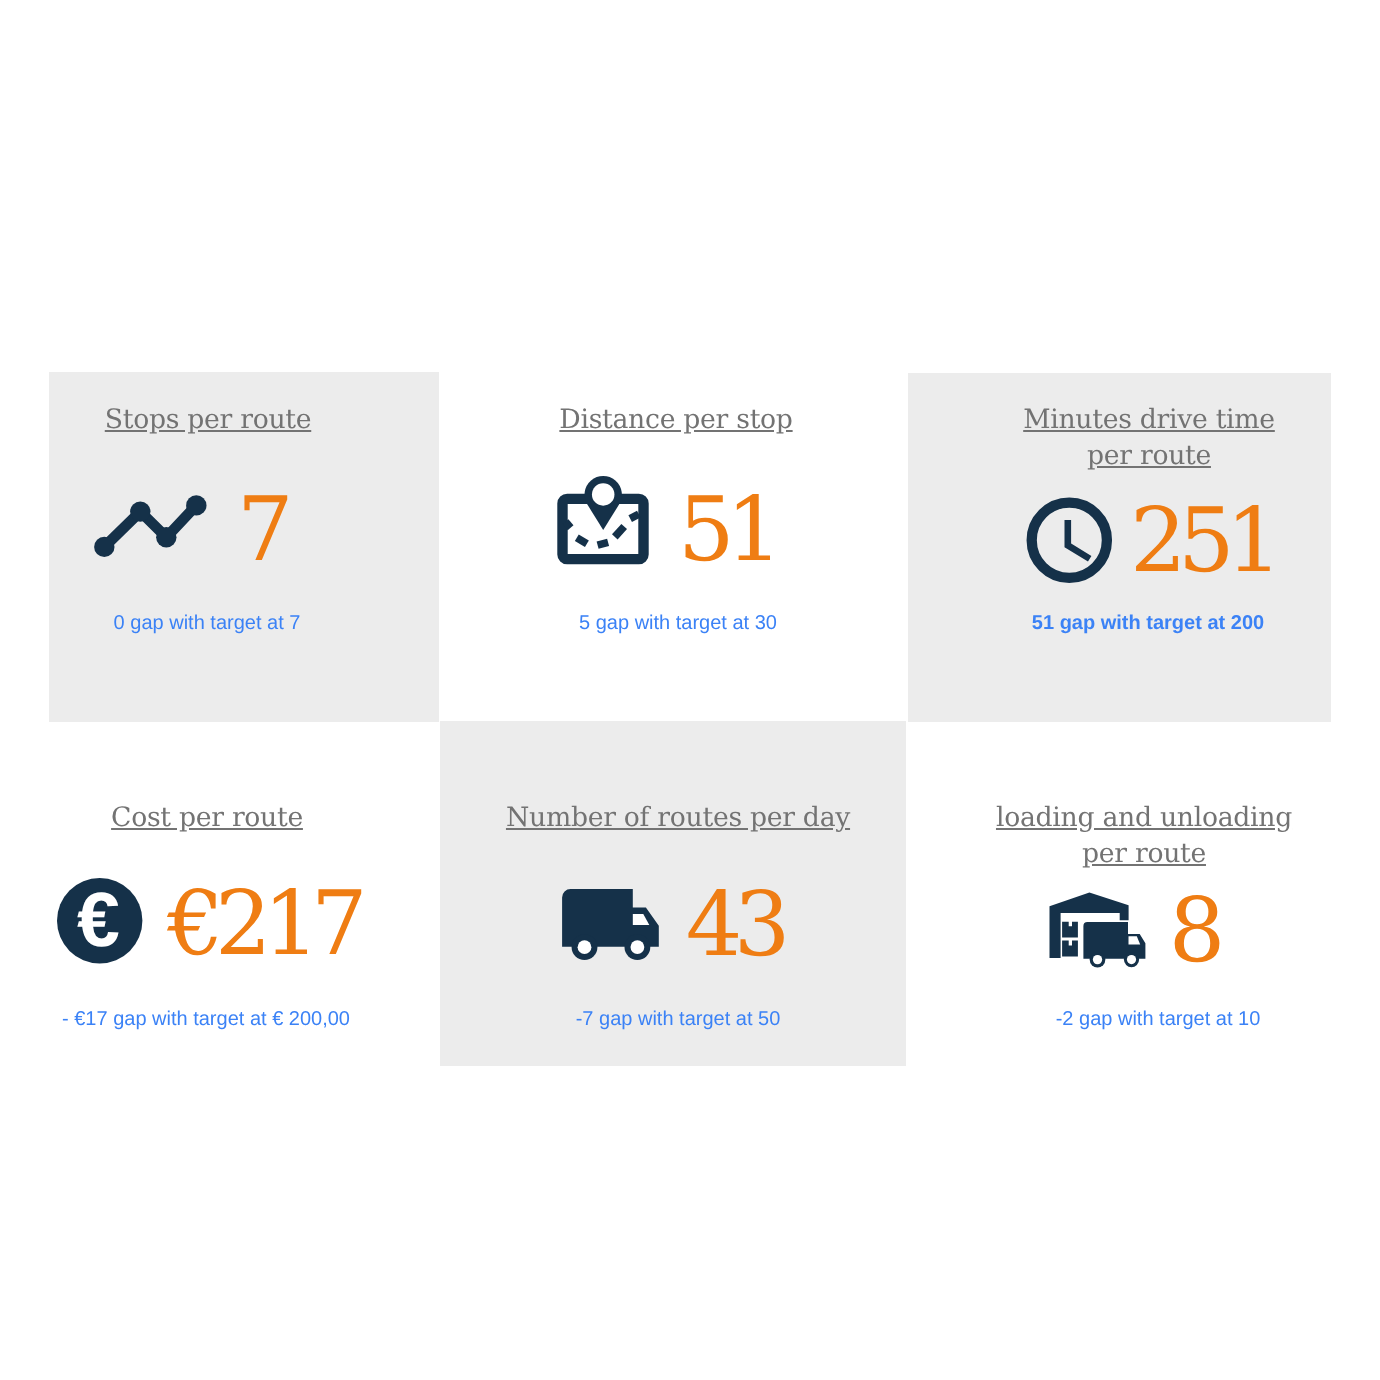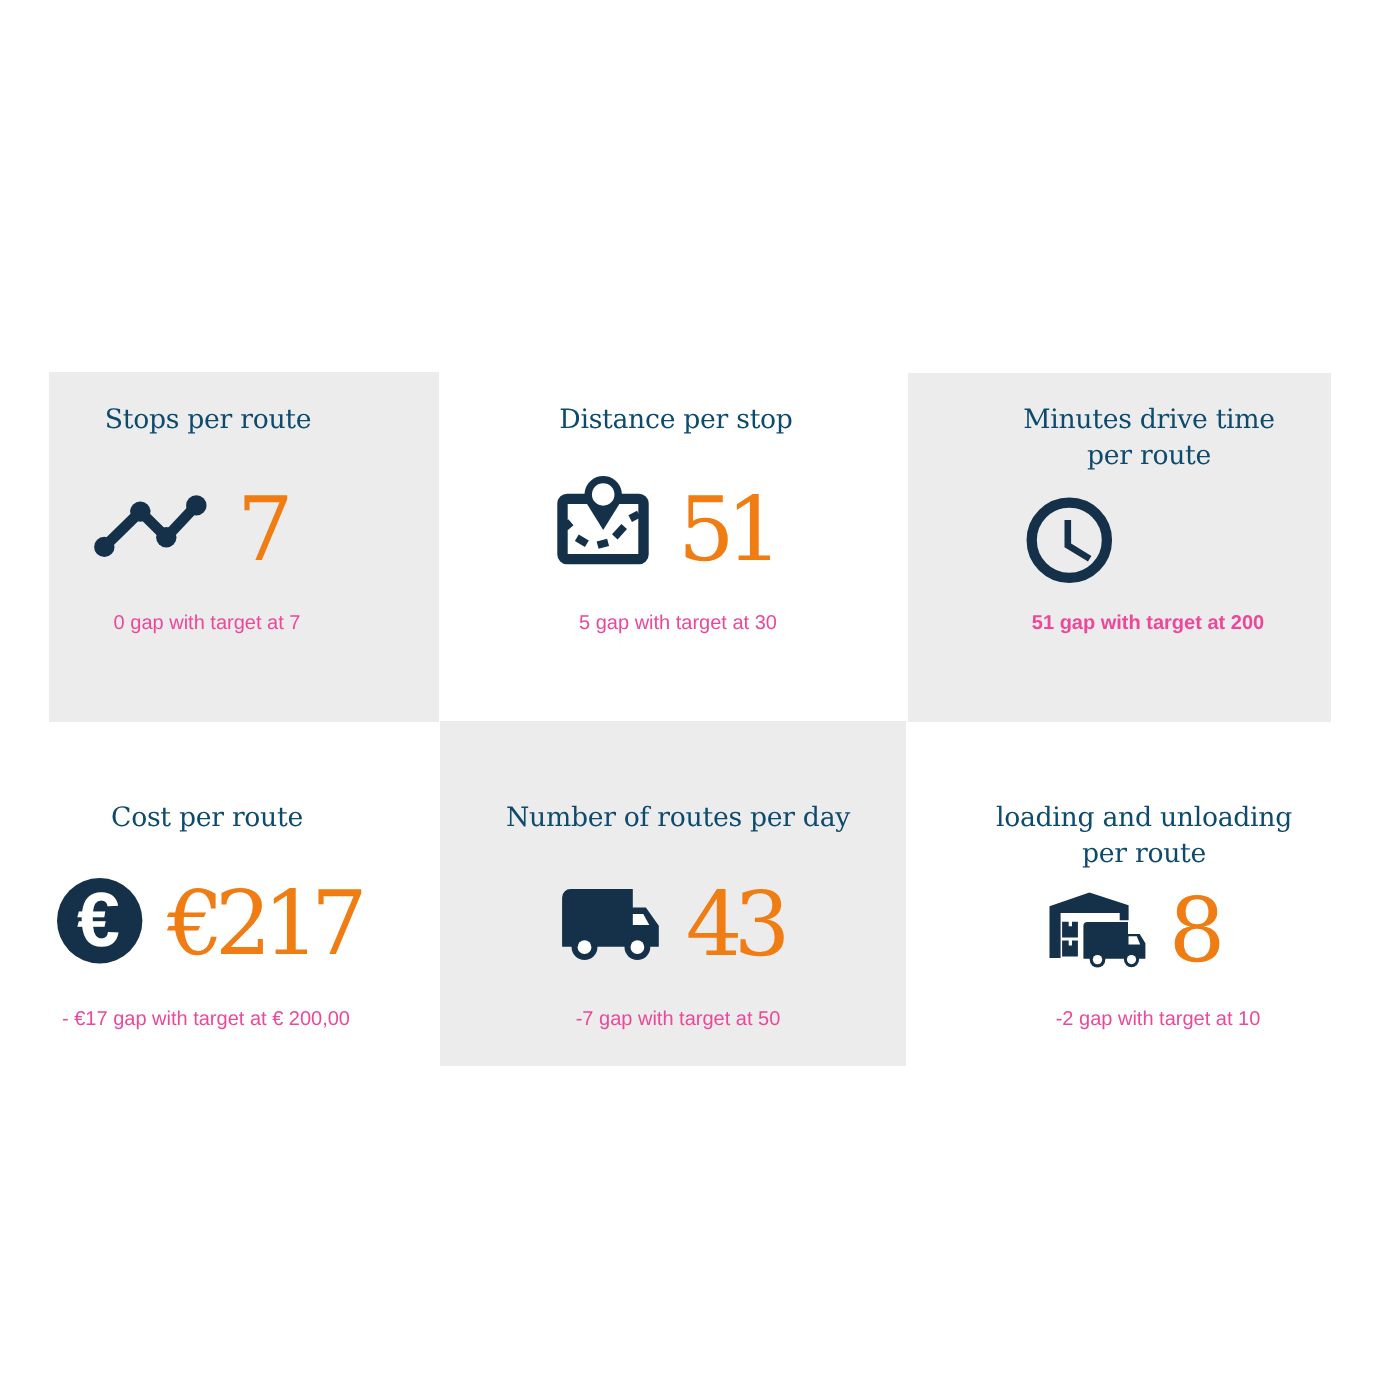--- a/index.html
+++ b/index.html
@@ -16,35 +16,36 @@
   .panel { position:absolute; background:#ececec; }
   #panel-a { left:49px;  top:372px; width:390px; height:350px; }
   #panel-b { left:908px; top:373px; width:423px; height:349px; }
   #panel-c { left:440px; top:721px; width:466px; height:345px; }
 
   .kpi { position:absolute; }
   .kpi-title {
     position:absolute; width:400px; top:0;
     text-align:center; white-space:pre-line;
     font-family:"DejaVu Serif", serif;
-    font-size:26.7px; line-height:36px; letter-spacing:-0.3px; color:#0c4a6e;
+    font-size:26.7px; line-height:36px; letter-spacing:-0.3px; color:#737373;
     transform:translateZ(0);
+    text-decoration:underline;
   }
   .kpi-icon { position:absolute; display:block; }
   .kpi-value {
     position:absolute; white-space:nowrap;
     font-family:"DejaVu Serif", serif;
     font-size:89px; line-height:1; letter-spacing:-8.7px;
     color:#ef7d13; transform:translateZ(0);
   }
   .kpi-caption {
     position:absolute; width:400px;
     text-align:center; white-space:nowrap;
     font-family:"Liberation Sans", sans-serif;
-    font-size:20px; line-height:24px; color:#ec4899;
+    font-size:20px; line-height:24px; color:#3b82f6;
     transform:translateZ(0);
   }
   .col-1 { left:8px; }
   .col-2 { left:36px; }
   .col-3 { left:39px; }
   .col-1b { left:7px; }
   .col-2b { left:38px; }
   .col-3b { left:34px; }
   .cap-1 { left:7px; }
   .cap-2 { left:38px; }
@@ -103,20 +104,21 @@
   <div class="kpi-caption cap-2" style="top:216px">5 gap with target at 30</div>
 </div>
 
 <div class="kpi" id="kpi-3">
   <div class="kpi-title col-3" style="top:7px">Minutes drive time
 per route</div>
   <svg class="kpi-icon" style="left:116px;top:102px" width="87" height="87" viewBox="0 0 87 87" fill="none">
     <circle cx="43.3" cy="43.2" r="37.6" stroke="#153149" stroke-width="10.3" fill="none"></circle>
     <path d="M41.8 23 L41.8 48.3 L63.7 61.7" stroke="#153149" stroke-width="6.6" fill="none" stroke-linecap="butt" stroke-linejoin="miter"></path>
   </svg>
+  <span class="kpi-value" style="left:220px;top:100.9px">251</span>
   <div class="kpi-caption cap-3" style="top:216px">51 gap with target at 200</div>
 </div>
 
 <div class="kpi" id="kpi-4">
   <div class="kpi-title col-1b" style="top:7px">Cost per route</div>
   <svg class="kpi-icon" style="left:57px;top:85px" width="86" height="86" viewBox="0 0 86 86">
     <circle cx="42.7" cy="42.7" r="42.7" fill="#153149"></circle>
     <text x="41.4" y="68.3" text-anchor="middle" fill="#ffffff" font-family="Liberation Sans, sans-serif" font-weight="bold" font-size="77">€</text>
   </svg>
   <span class="kpi-value" style="left:167.2px;top:86.4px">€217</span>

